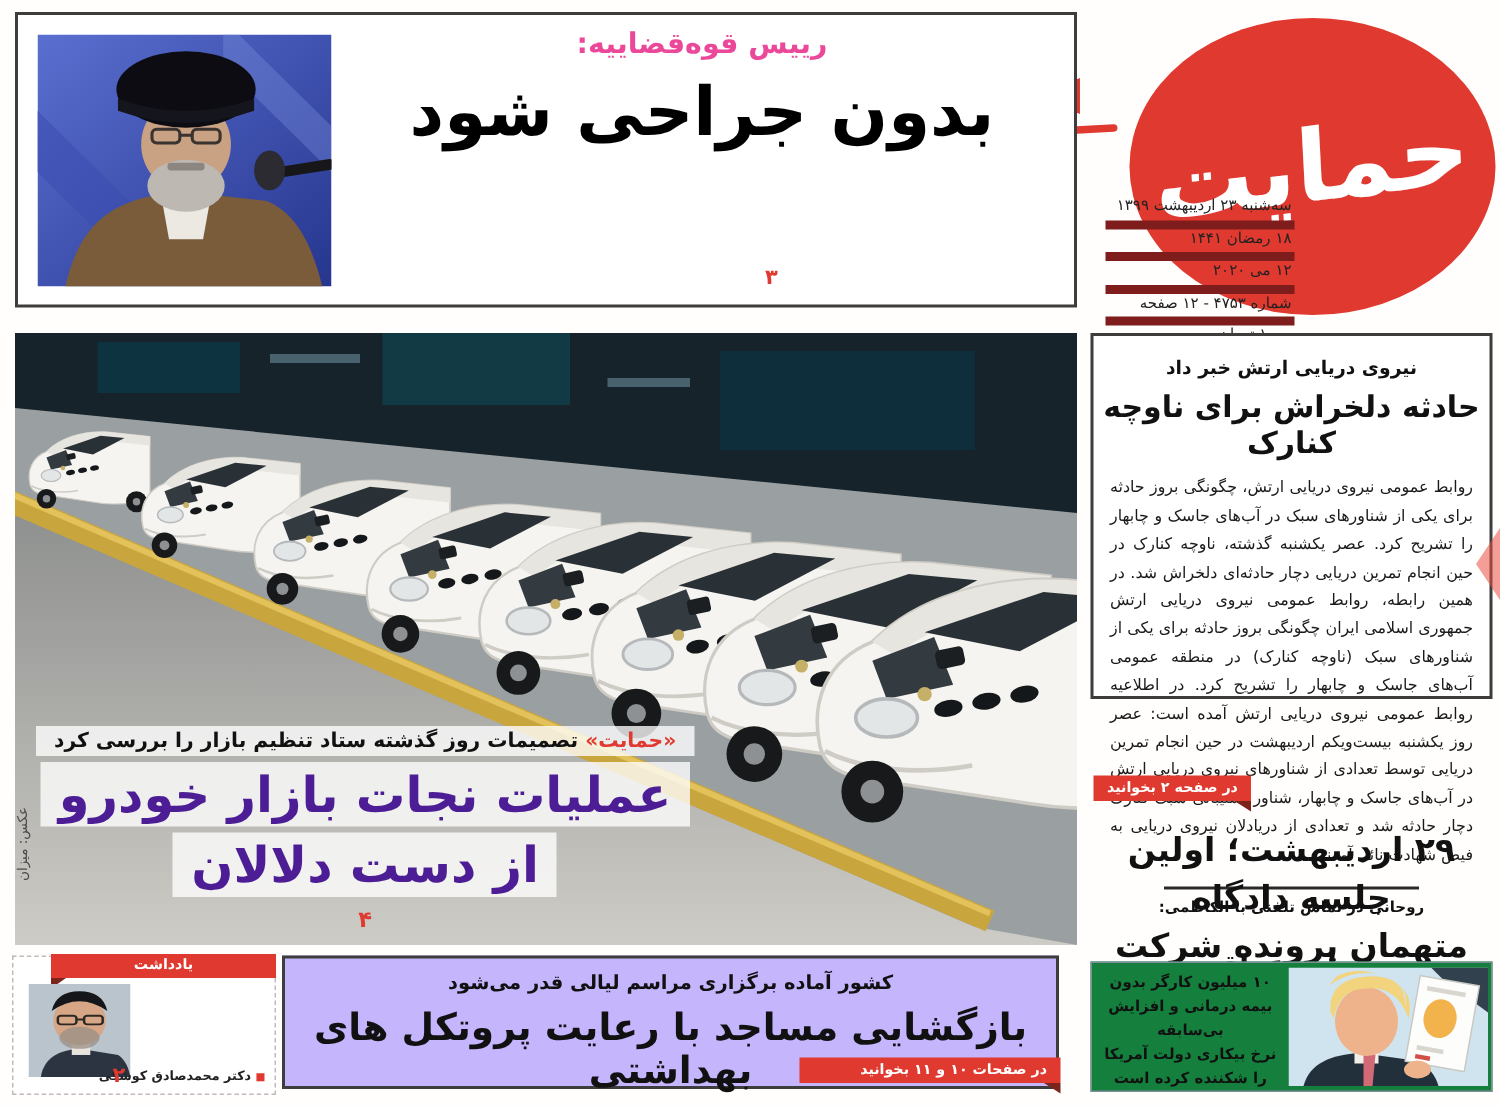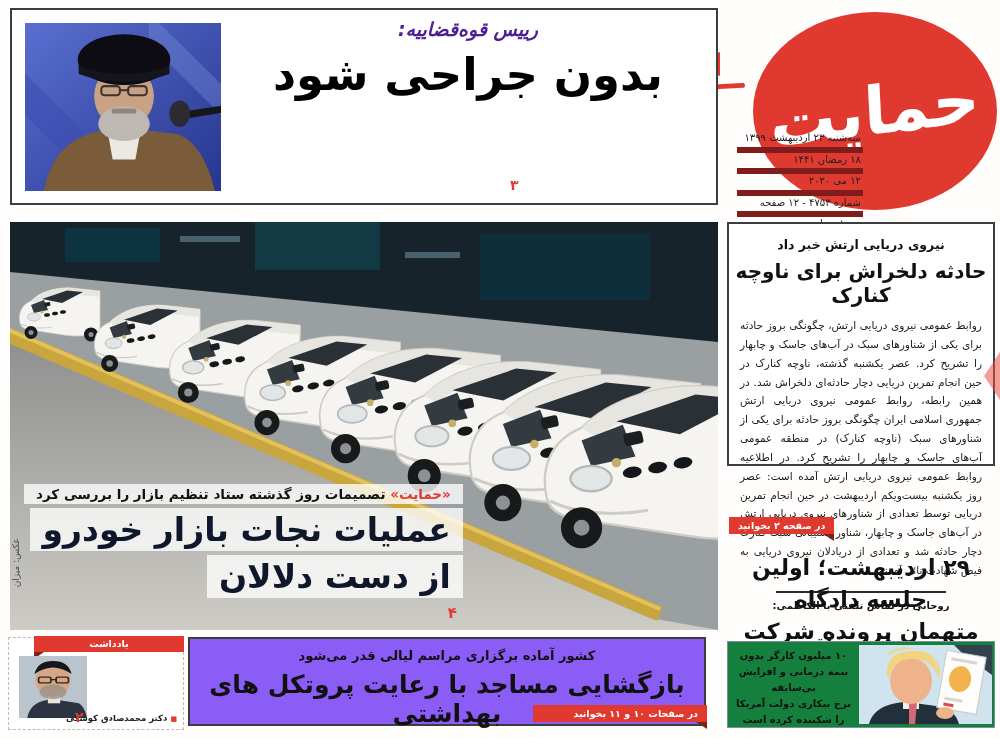--- a/index.html
+++ b/index.html
@@ -34,39 +34,39 @@
   .dateline .row:last-child { border-bottom:none; }
 
   
   .lead-box {
     position:absolute; left:10px; top:8px; width:708px; height:197px;
     border:2px solid #3d3d3d; background:#fff;
   }
   .lead-photo { position:absolute; right:495px; left:13px; top:13px; height:168px; }
   .lead-photo svg { width:100%; height:100%; display:block; }
   .lead-text { position:absolute; left:220px; right:12px; top:8px; text-align:center; }
-  .lead-kicker { font-size:19px; font-weight:bold; color:#4c1d95; margin-bottom:4px;font-style:italic; }
+  .lead-kicker { font-size:19px; font-weight:bold; color:#ec4899; margin-bottom:4px; }
   .lead-h { font-size:45px; font-weight:bold; line-height:1.38; letter-spacing:-1px; color:#000; }
   .page-ref { color:#e0392f; font-weight:bold; font-size:14px; }
   .lead-ref { position:absolute; left:498px; bottom:10px; }
 
   
   .main-photo {
     position:absolute; left:10px; top:222px; width:708px; height:408px;
     overflow:hidden; background:#8f9496;
   }
   .main-photo svg.scene { position:absolute; inset:0; width:100%; height:100%; }
   .caption {
     position:absolute; left:14px; top:262px; direction:ltr;
-    display:flex; flex-direction:column; align-items:flex-end; gap:4px; z-index:3;
+    display:flex; flex-direction:column; align-items:center; gap:4px; z-index:3;
   }
   .cap-strip { direction:rtl; background:rgba(255,255,255,.78); padding:2px 12px; }
   .cap-kicker { font-size:13.5px; font-weight:bold; color:#111; }
   .cap-kicker .brand { color:#e0392f; }
-  .cap-h { font-size:33px; font-weight:bold; color:#0f172a; letter-spacing:-1px; }
+  .cap-h { font-size:33px; font-weight:bold; color:#4c1d95; letter-spacing:-1px; }
   .cap-ref { margin:2px 0 0 0; padding:0 6px; font-size:15px; }
   .photo-credit {
     position:absolute; left:1px; top:316px; z-index:3; color:#4a4a4a; font-size:9px;
     writing-mode:vertical-rl; transform:rotate(180deg); letter-spacing:1px;
   }
 
   
   .news-box {
     position:absolute; left:727px; top:222px; width:268px; height:244px;
     border:2px solid #3d3d3d; background:#fff;
@@ -106,21 +106,21 @@
   }
   .note-photo { position:absolute; right:96px; left:10px; top:18px; height:62px; }
   .note-photo svg { width:100%; height:100%; display:block; }
   .note-h { position:absolute; right:6px; top:22px; width:88px; text-align:right; font-size:14.5px; font-weight:bold; line-height:1.55; }
   .note-byline { position:absolute; right:6px; bottom:6px; font-size:8.5px; font-weight:bold; color:#222; }
   .note-byline .bullet { color:#e0392f; font-size:7px; }
   .note-ref { position:absolute; left:66px; bottom:4px; }
 
   .mosque-box {
     position:absolute; left:188px; top:637px; width:518px; height:89px;
-    border:2px solid #3d3d3d; background:#8b5cf6; text-align:center;
+    border:2px solid #3d3d3d; background:#c4b5fd; text-align:center;
   }
   .mosque-kicker { font-size:13px; font-weight:bold; margin-top:9px; }
   .mosque-h { font-size:25px; font-weight:bold; margin-top:7px; letter-spacing:-0.5px; }
   .badge-mosque { right:-3px; top:66px;padding-left:40px; }
 
   .trump-box {
     position:absolute; left:727px; top:641px; width:268px; height:87px;
     border:1px solid #7d8f9a; background:#15803d;
   }
   .trump-photo { position:absolute; left:131px; top:3px; width:133px; height:79px; }

